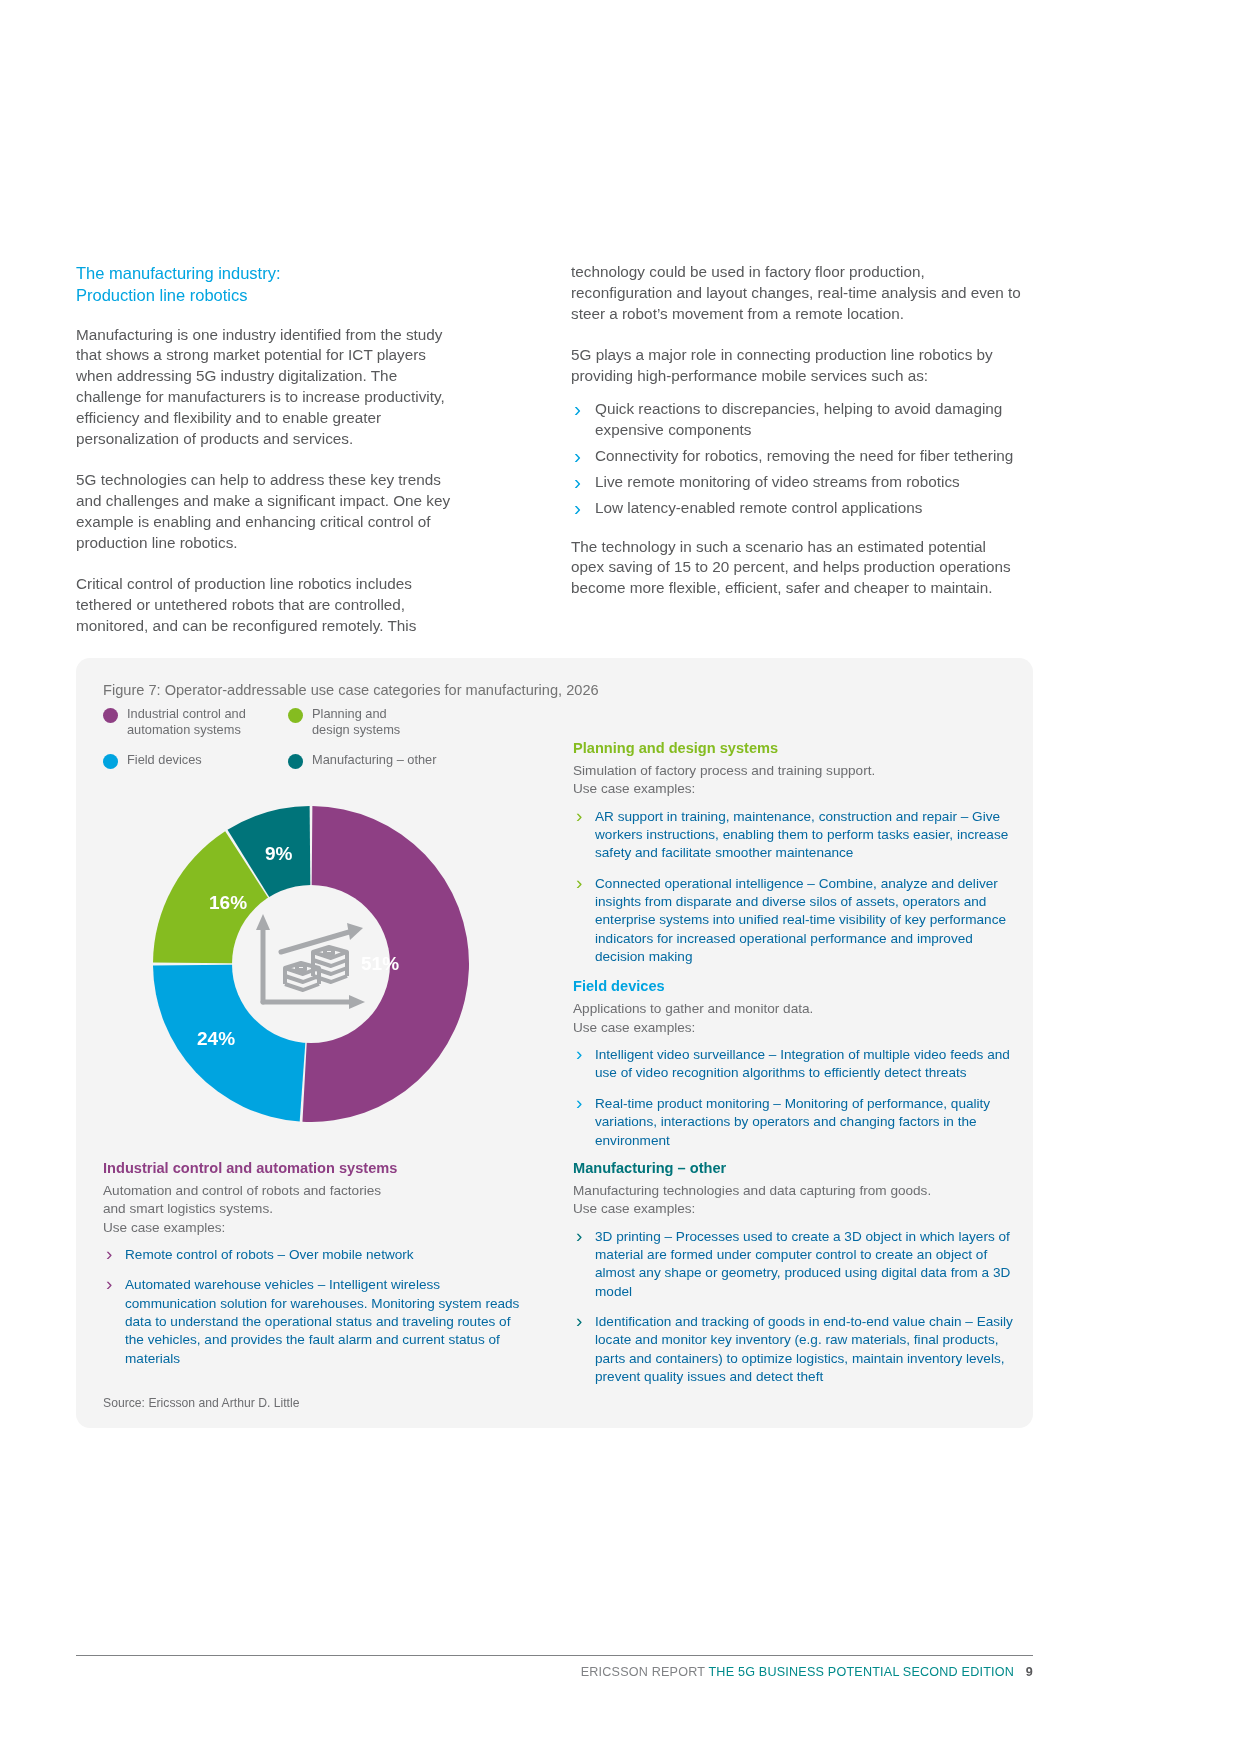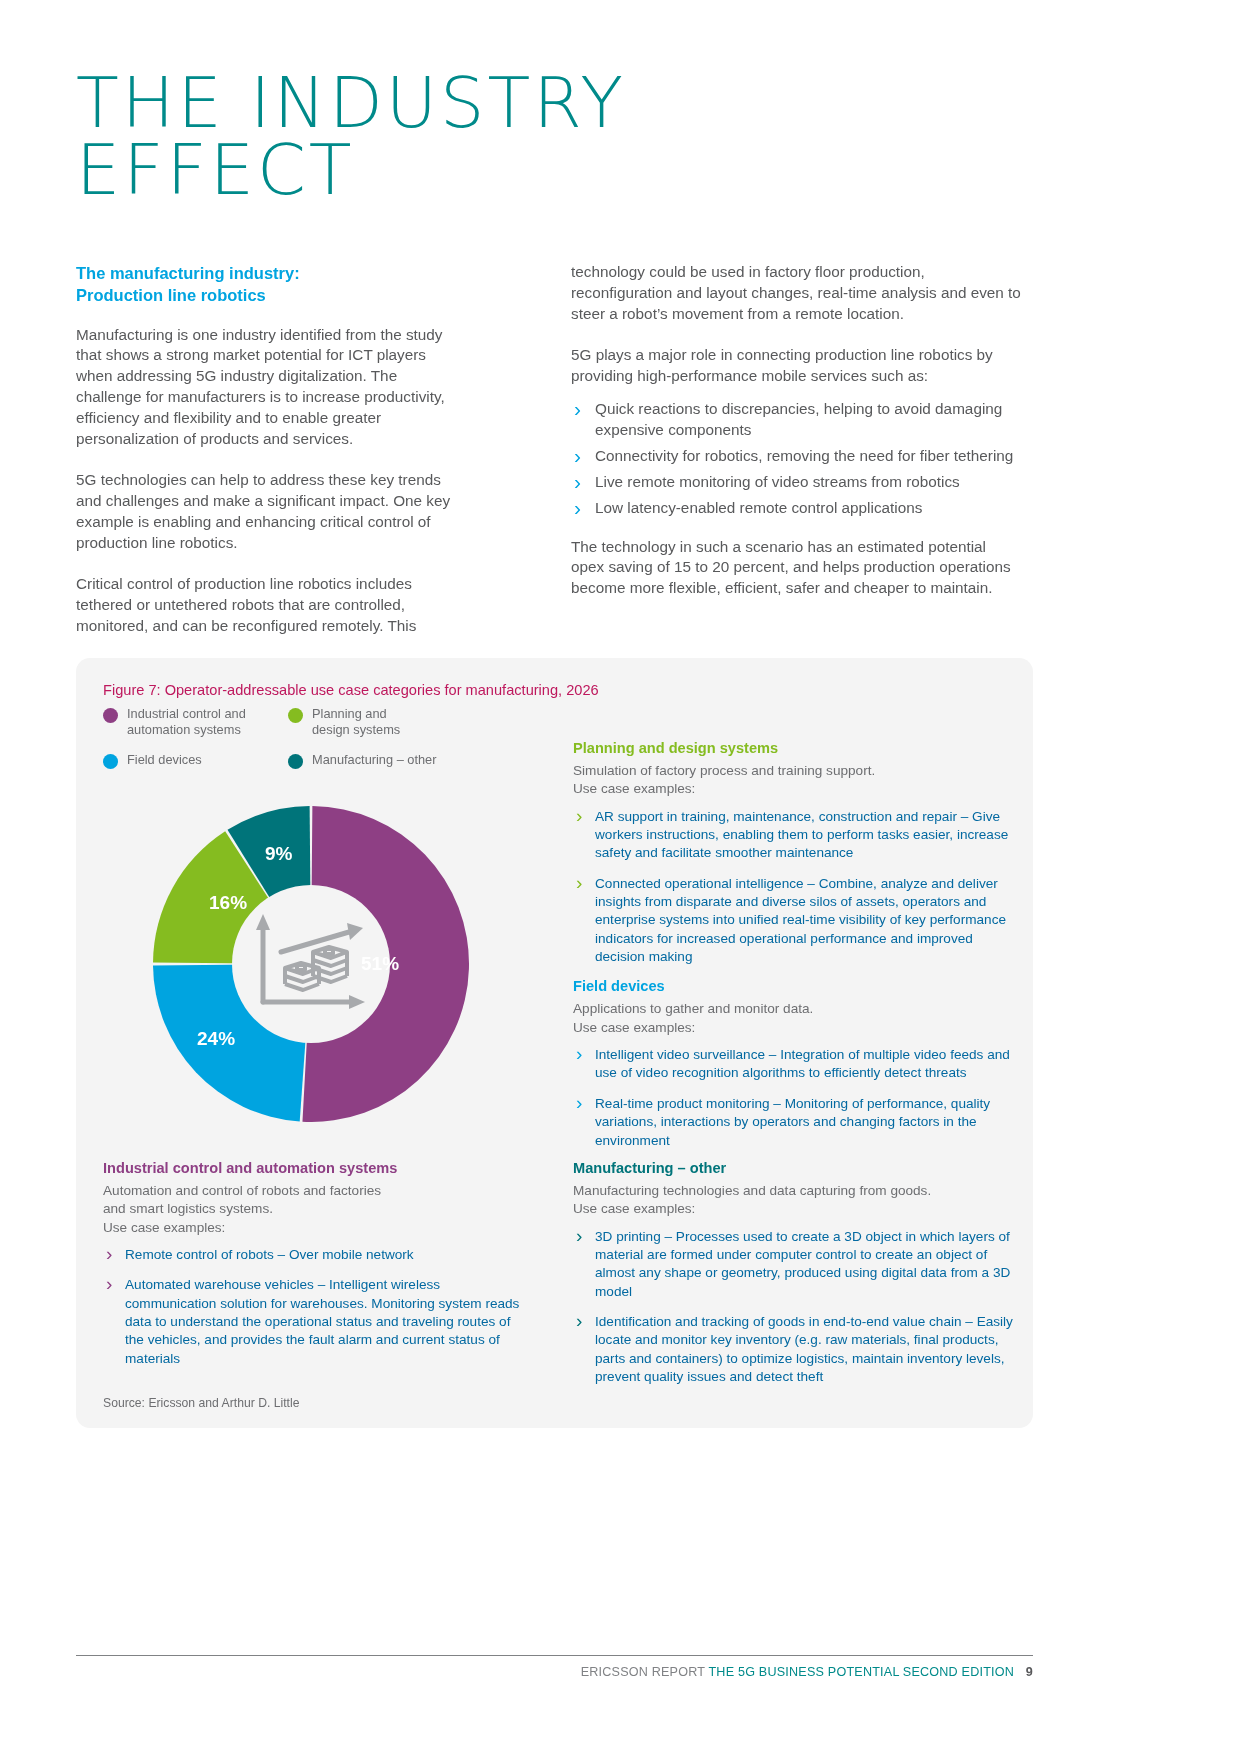--- a/index.html
+++ b/index.html
@@ -41,21 +41,21 @@
     left: 76px; top: 262px;
     width: 390px;
   }
   .col-right {
     position: absolute;
     left: 571px; top: 262px;
     width: 452px;
   }
   .subhead {
     color: #00a4e0;
-    font-weight: bold;
+    font-weight: normal;
     font-size: 16.5px;
     line-height: 1.35;
     margin: 0 0 18px 0;
     white-space: pre-line;
   }
   p.body {
     font-size: 15.3px;
     line-height: 1.37;
     margin: 0 0 20px 0;
     color: #58595b;
@@ -90,21 +90,21 @@
     position: absolute;
     left: 76px; top: 658px;
     width: 957px; height: 770px;
     background: #f4f4f4;
     border-radius: 14px;
   }
   .fig-title {
     position: absolute;
     left: 27px; top: 24px;
     font-size: 14.6px;
-    color: #be185d;
+    color: #737373;
   }
 
   
   .legend {
     position: absolute;
     left: 27px; top: 48px;
     width: 380px;
   }
   .legend-row { display: flex; }
   .legend-item {
@@ -239,22 +239,20 @@
   }
   .footer .f-gray { color: #808285; }
   .footer .f-teal { color: #008a8a; }
   .footer .f-page { color: #58595b; font-weight: bold; margin-left: 8px; }
 </style>
 </head>
 <body>
 
 <div class="page">
 
-  <div class="title">THE INDUSTRY
-EFFECT</div>
 
   <div class="col-left">
     <div class="subhead">The manufacturing industry:
 Production line robotics</div>
     <p class="body">Manufacturing is one industry identified from the study that shows a strong market potential for ICT players when addressing 5G industry digitalization. The challenge for manufacturers is to increase productivity, efficiency and flexibility and to enable greater personalization of products and services.</p>
     <p class="body">5G technologies can help to address these key trends and challenges and make a significant impact. One key example is enabling and enhancing critical control of production line robotics.</p>
     <p class="body">Critical control of production line robotics includes tethered or untethered robots that are controlled, monitored, and can be reconfigured remotely. This</p>
   </div>
 
   <div class="col-right">

